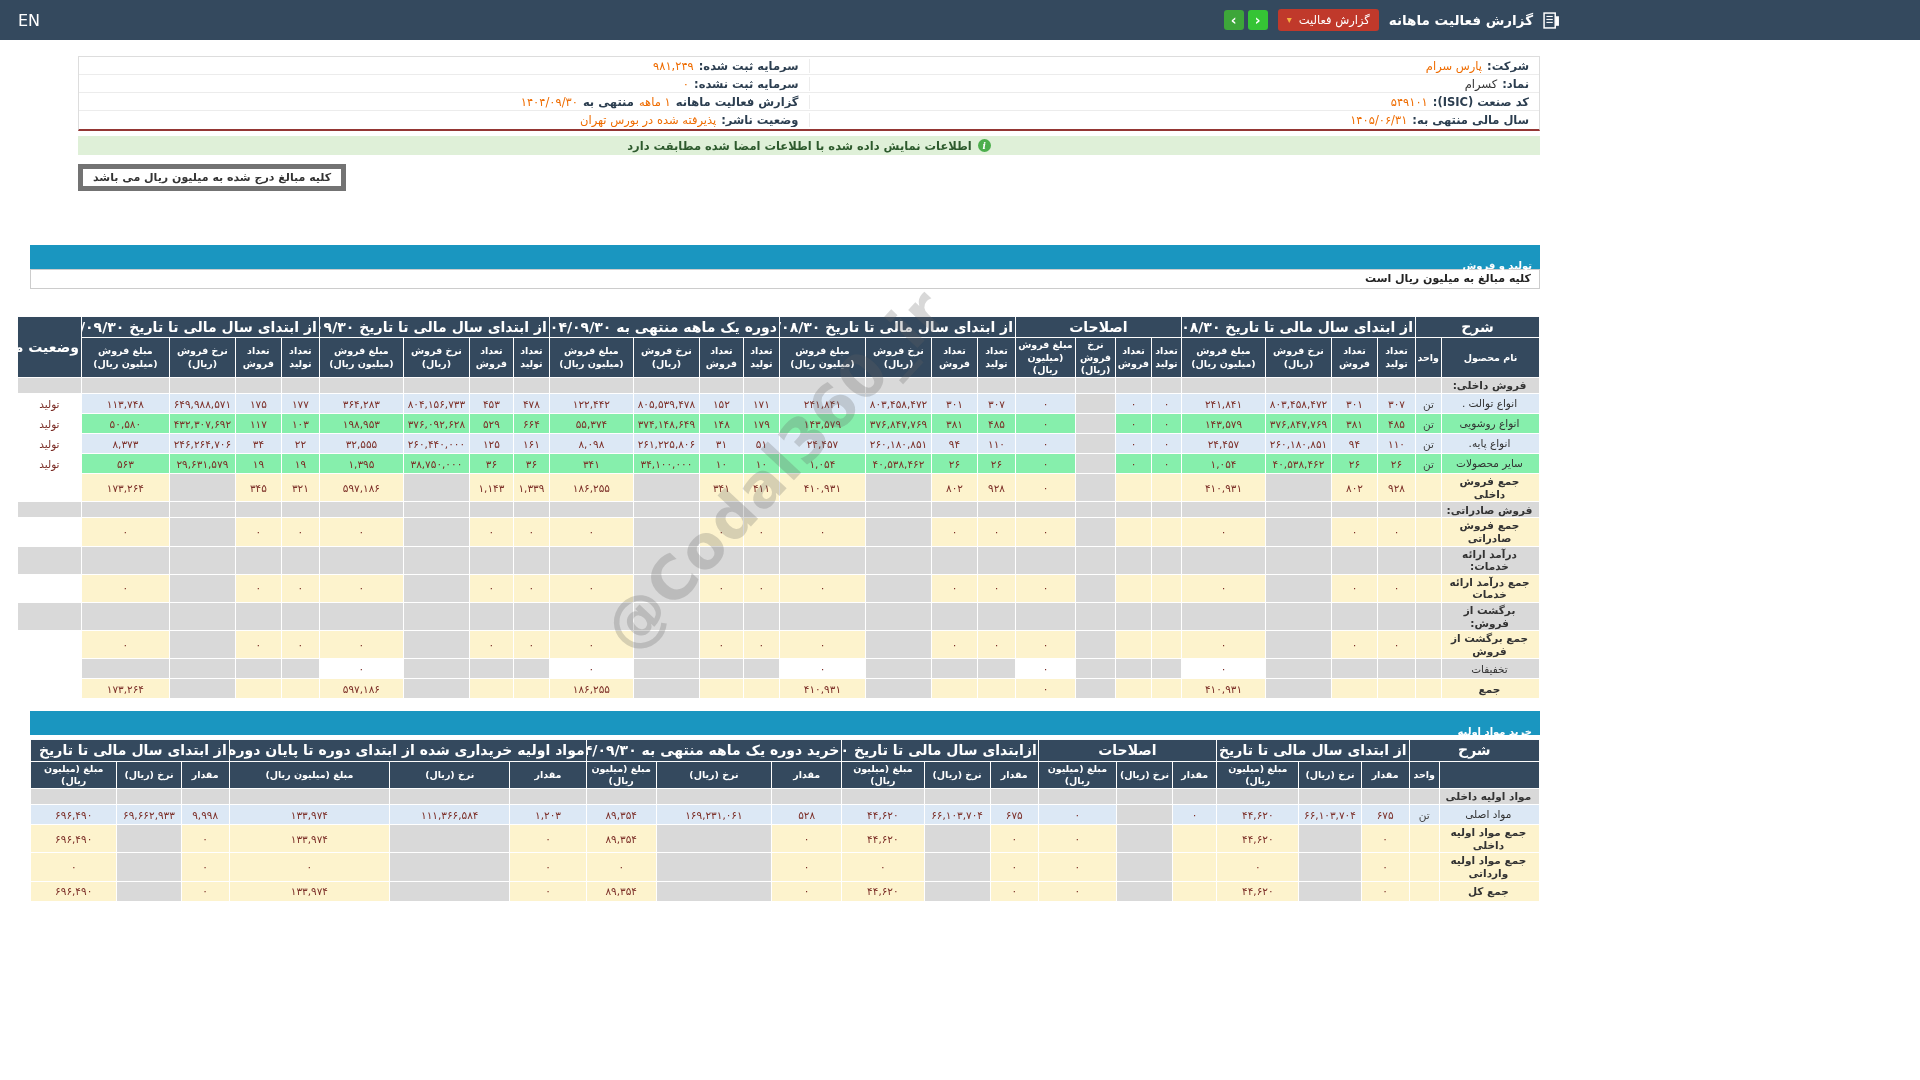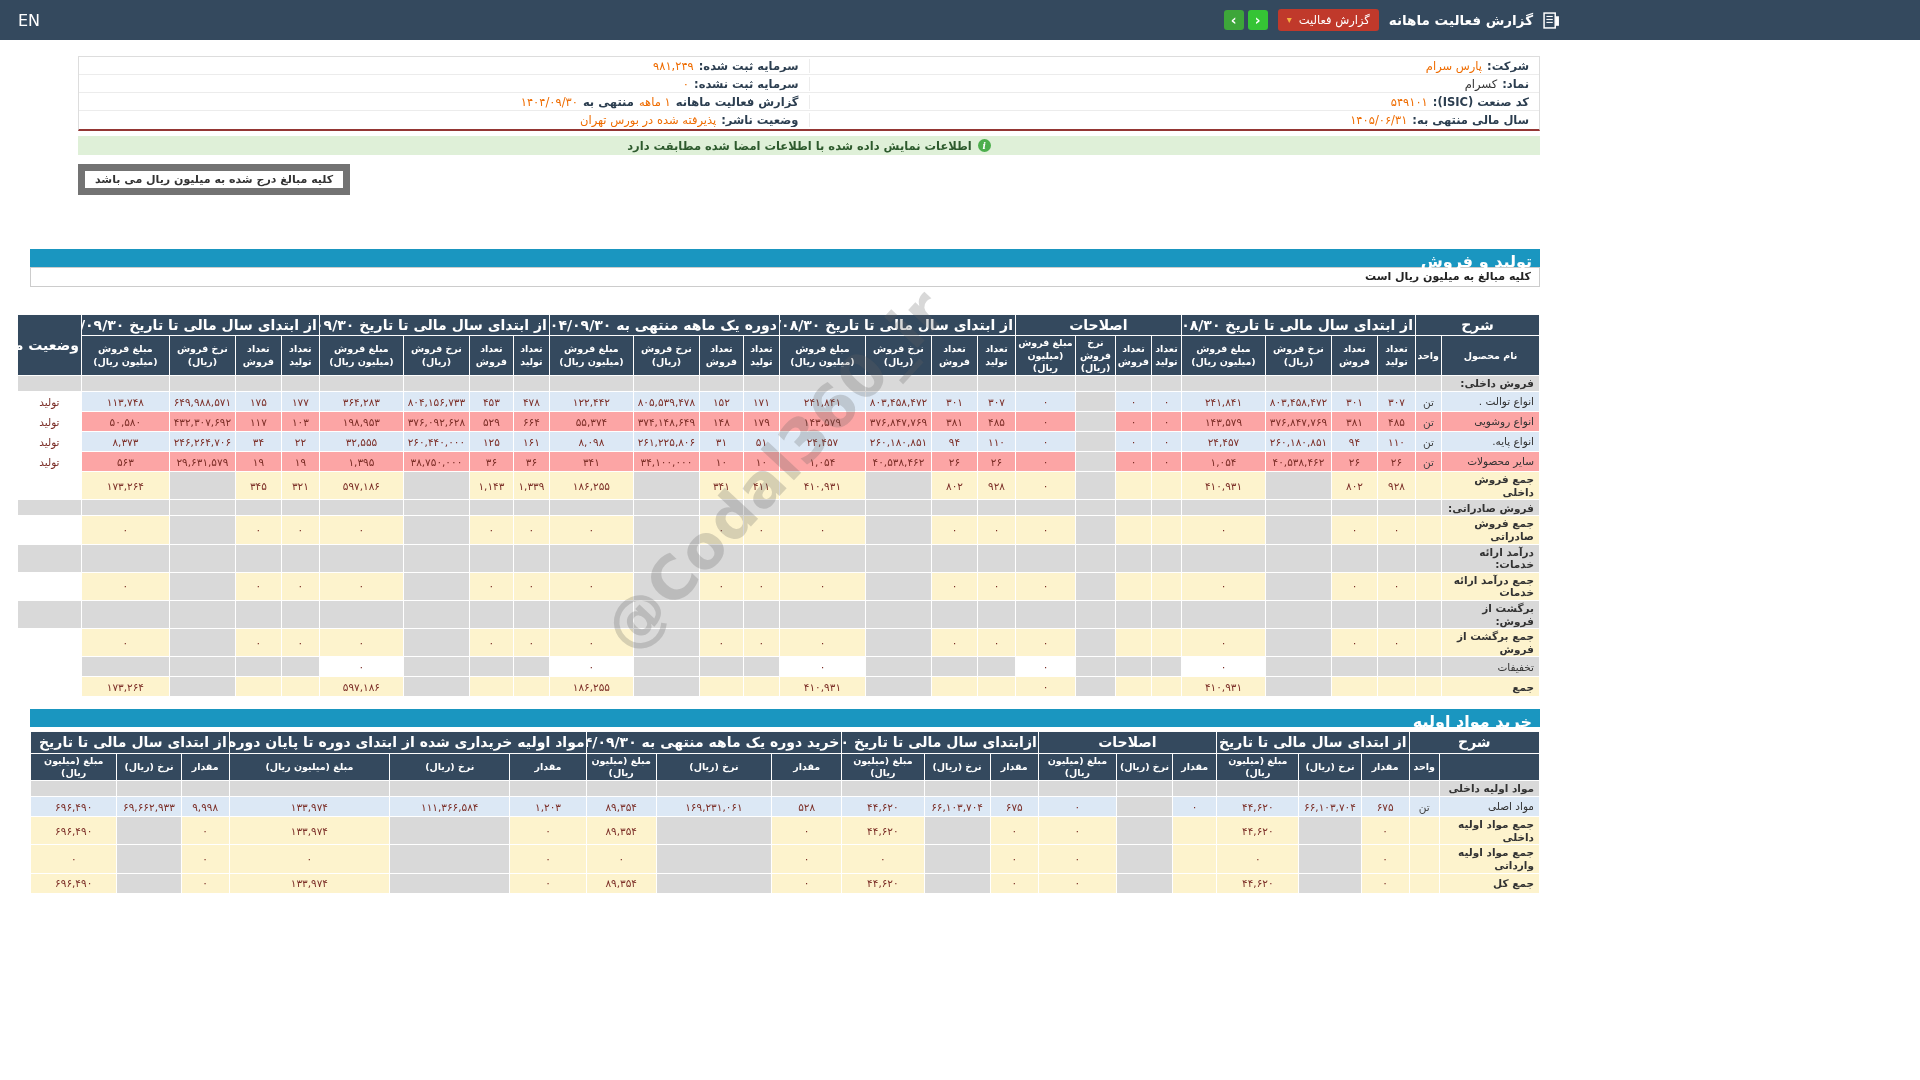--- a/index.html
+++ b/index.html
@@ -26,42 +26,42 @@
   .info-row{display:flex;border-bottom:1px solid #ececec;height:18px;align-items:center;font-size:11.5px}
   .info-row:last-child{border-bottom:none}
   .half{flex:1;display:flex;gap:5px;padding:0 10px;align-items:center;overflow:hidden;white-space:nowrap}
   .half:first-child{border-left:1px solid #ececec}
   .lbl{font-weight:bold;color:#2c3e50}
   .val{color:#ef6c00}
   .val.dark{color:#333;font-weight:normal}
   .alert{margin-top:5px;height:19px;background:#dff0d8;display:flex;align-items:center;justify-content:center;gap:6px;font-size:11.5px;color:#2d5a2d;font-weight:bold}
   .alert-icon{width:13px;height:13px;border-radius:50%;background:#4cae4c;color:#fff;font-size:9px;font-style:italic;font-weight:bold;display:inline-flex;align-items:center;justify-content:center;font-family:"DejaVu Serif",serif}
   .note-wrap{direction:ltr;margin-top:9px}
-  .note{display:inline-block;border:7px solid #737373;padding:2px 10px;font-size:11px;font-weight:bold;color:#333;direction:rtl;background:#fff}
+  .note{display:inline-block;border:5px solid #737373;padding:2px 10px;font-size:11px;font-weight:bold;color:#333;direction:rtl;background:#fff}
 
   .sec1{margin-top:54px}
   .sec2{margin-top:12px}
-  .blue-bar{background:#1a96c0;color:#fff;font-weight:bold;font-size:16px;height:18px;line-height:18px;padding:4px 8px}
+  .blue-bar{background:#1a96c0;color:#fff;font-weight:bold;font-size:10px;height:18px;line-height:18px;padding:12px 8px}
   .sub-bar{border:1px solid #ccc;height:20px;line-height:18px;font-size:11px;font-weight:bold;padding:0 8px;color:#222;background:#fff}
 
   table.rep{width:100%;border-collapse:collapse;table-layout:fixed}
   #t1{margin-top:27px}
   #t2{margin-top:4px}
   .rep th{background:#34495e;color:#fff;border:1px solid #fdfdfd;font-size:9.5px;font-weight:bold;text-align:center;vertical-align:middle;padding:1px 2px;line-height:1.3;overflow:hidden}
   .rep thead tr:first-child th{height:18px;font-size:14px;white-space:nowrap}
   .rep thead tr:last-child th{height:34px}
   #t2 thead tr:last-child th{height:24px}
   .rep td{border:1px solid #fff;font-size:10.5px;height:20px;padding:1px 3px;text-align:center;vertical-align:middle;color:#7b2d26;overflow:hidden;white-space:nowrap}
-  .rep td.name{color:#333;text-align:right;white-space:normal;line-height:1.2;padding-right:5px}
+  .rep td.name{color:#333;text-align:center;white-space:normal;line-height:1.2;padding-right:5px}
   .rep td.unit{color:#444}
   .sec-name{font-weight:bold}
   tr.sec-row td{height:16px}
   .status-cell{background:#fff;color:#7b2d26}
   .c-a{background:#dce8f5}
-  .c-b{background:#fca5a5}
+  .c-b{background:#86efac}
   .c-tot{background:#fdf3cd}
   .c-gray{background:#d9d9d9}
   .c-disc{background:#d9d9d9}
   .c-white{background:#fff}
   .c-sec{background:#d9d9d9;color:#333}
 
   .watermark{position:absolute;left:545px;top:265px;width:460px;height:410px;display:flex;align-items:center;justify-content:center;transform:rotate(-47deg);font-size:60px;font-weight:bold;color:rgba(100,100,100,0.25);letter-spacing:1px;pointer-events:none;direction:ltr;z-index:10;white-space:nowrap}
 </style>
 </head>
 <body>

